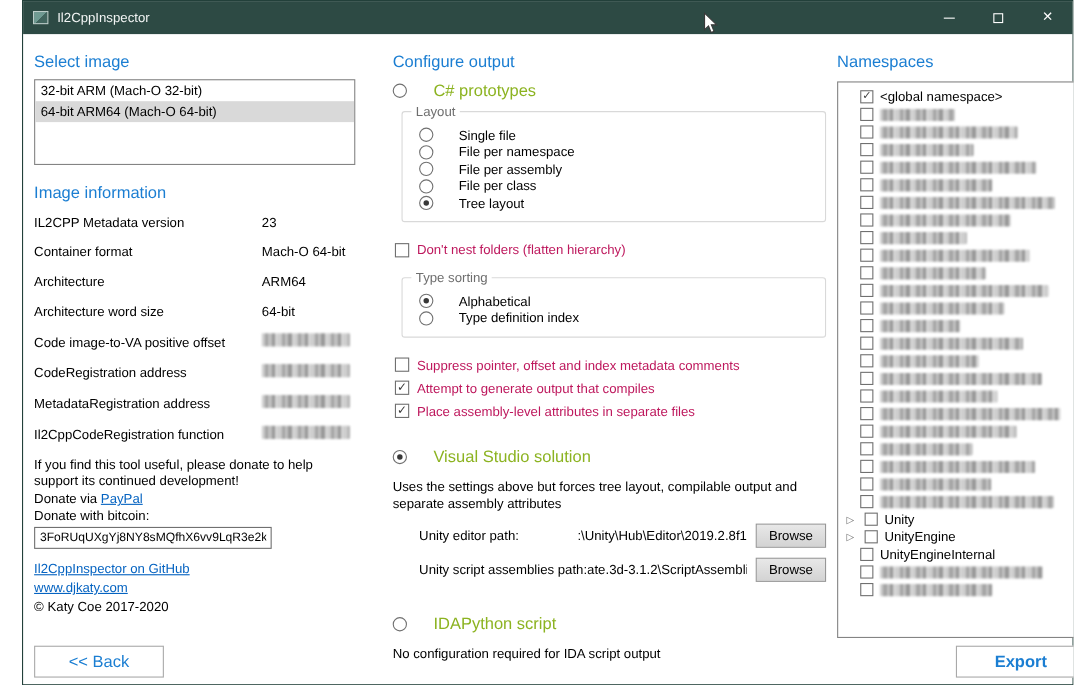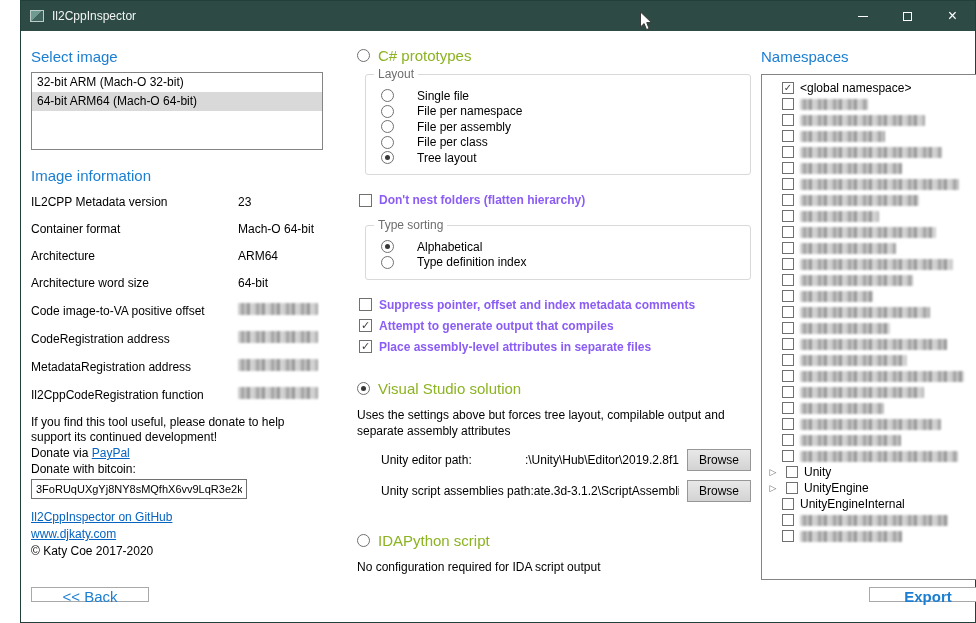--- a/index.html
+++ b/index.html
@@ -27,21 +27,21 @@
     filter:blur(1px); }
 
   .checkbox { width:13px; height:13px; border:1px solid #707070; background:#fff; display:inline-flex; align-items:center; justify-content:center; flex:none; }
   .checkbox.checked::after { content:"✓"; font-size:11px; color:#3c3c3c; line-height:1; }
   .checkbox.small { width:12px; height:12px; }
   .checkbox.small.checked::after { font-size:10px; }
 
   .radio { width:13px; height:13px; border-radius:50%; border:1px solid #707070; background:#fff; flex:none; position:relative; }
   .radio.checked::after { content:""; position:absolute; left:3px; top:3px; right:3px; bottom:3px; border-radius:50%; background:#383838; }
 
-  .big-btn { position:absolute; width:118px; height:15px; background:#fff; border:1px solid #a9a9a9; color:#1b7ed2; font-size:15px; font-family:"Liberation Sans",sans-serif; }
+  .big-btn { position:absolute; width:118px; height:29px; background:#fff; border:1px solid #a9a9a9; color:#1b7ed2; font-size:15px; font-family:"Liberation Sans",sans-serif; }
   .back-btn { left:10px; top:586px; }
   .export-btn { left:848px; top:586px;font-weight:bold; }
 
   
   .col-left { position:absolute; left:10px; top:38px; width:292px; }
   .listbox { border:1px solid #848484; height:78px; margin-top:6px; background:#fff; overflow:hidden; }
   .list-item { font-size:12px; padding:2px 5px; height:19px; white-space:nowrap; }
   .list-item.selected { background:#d9d9d9; }
   .heading.h2 { margin-top:16px; }
   .info-table { margin-top:10px; }
@@ -49,31 +49,31 @@
   .info-label { width:207px; font-size:12px; flex:none; }
   .info-value { font-size:12px; flex:1; }
   .donate-text { font-size:12px; line-height:15px; margin-top:9px; }
   .donate-line { font-size:12px; line-height:15px; margin-top:1px; }
   .bitcoin-input { width:216px; height:20px; border:1px solid #707070; font-size:11px; font-family:"Liberation Sans",sans-serif; padding:1px 4px; margin:2px 0 11px; display:block; }
   .link-line { font-size:12px; line-height:15px; margin-top:2px; }
   .copyright { font-size:12px; margin-top:2px; }
 
   
   .col-middle { position:absolute; left:336px; top:38px; width:394px; }
-  .opt-row { display:flex; align-items:center; gap:8px; margin:8px 0 10px; cursor:default; }
+  .opt-row { display:flex; align-items:center; gap:24px; margin:8px 0 10px; cursor:default; }
   .opt-label { font-size:15px; color:#8cb321; }
   .opt-row.vs { margin-top:26px; }
   .opt-row.ida { margin-top:30px; }
   .groupbox { position:relative; border:1px solid #d9d9d9; border-radius:3px; margin:10px 0 18px 8px; padding:12px 12px 8px 15px; }
   .group-label { position:absolute; top:-8px; left:8px; background:#fff; padding:0 4px; font-size:12px; color:#6e6e6e; }
   .radio-row { display:flex; align-items:center; gap:23px; margin:1.5px 0; font-size:12px; }
   .radio-label { font-size:12px; color:#000; }
   .check-row { display:flex; align-items:center; gap:7px; font-size:12px; margin:5px 0 7px 2px; }
   .check-row.standalone { margin:14px 0 18px 2px; }
-  .check-label { font-size:12px; color:#8b5cf6;font-weight:bold; }
+  .check-label { font-size:12px; color:#be185d; }
   .desc { font-size:12px; line-height:16px; margin:2px 0 10px; max-width:388px; }
   .path-row { display:flex; align-items:center; margin:6px 0 9px 24px; }
   .path-label { font-size:12px; flex:none; }
   .path-value { flex:1; text-align:right; font-size:12px; margin-right:8px; white-space:nowrap; overflow:hidden; }
   .browse-btn { flex:none; width:64px; height:22px; background:linear-gradient(#e8e8e8,#d3d3d3); border:1px solid #979797; font-size:12px; color:#000; font-family:"Liberation Sans",sans-serif; }
 
   
   .col-right { position:absolute; left:740px; top:38px; width:226px; }
   .ns-list { margin-top:8px; height:506px; border:1px solid #848484; padding:5px 0; overflow:hidden; background:#fff; }
   .ns-row { display:flex; align-items:center; gap:6px; height:16px; padding-left:20px; }
@@ -155,20 +155,21 @@
     <p class="donate-line">Donate with bitcoin:</p>
     <input class="bitcoin-input" value="3FoRUqUXgYj8NY8sMQfhX6vv9LqR3e2kzz" style="">
     <p class="link-line"><a class="link">Il2CppInspector on GitHub</a></p>
     <p class="link-line"><a class="link">www.djkaty.com</a></p>
     <p class="copyright">© Katy Coe 2017-2020</p>
   </div>
 
   <button class="big-btn back-btn">&lt;&lt; Back</button>
 
   <div class="col-middle">
+    <div class="heading">Configure output</div>
 
     <div class="opt-row">
       <span class="radio"></span>
       <span class="opt-label">C# prototypes</span>
     </div>
 
     <div class="groupbox">
       <span class="group-label">Layout</span>
       <div>
           <div class="radio-row">

